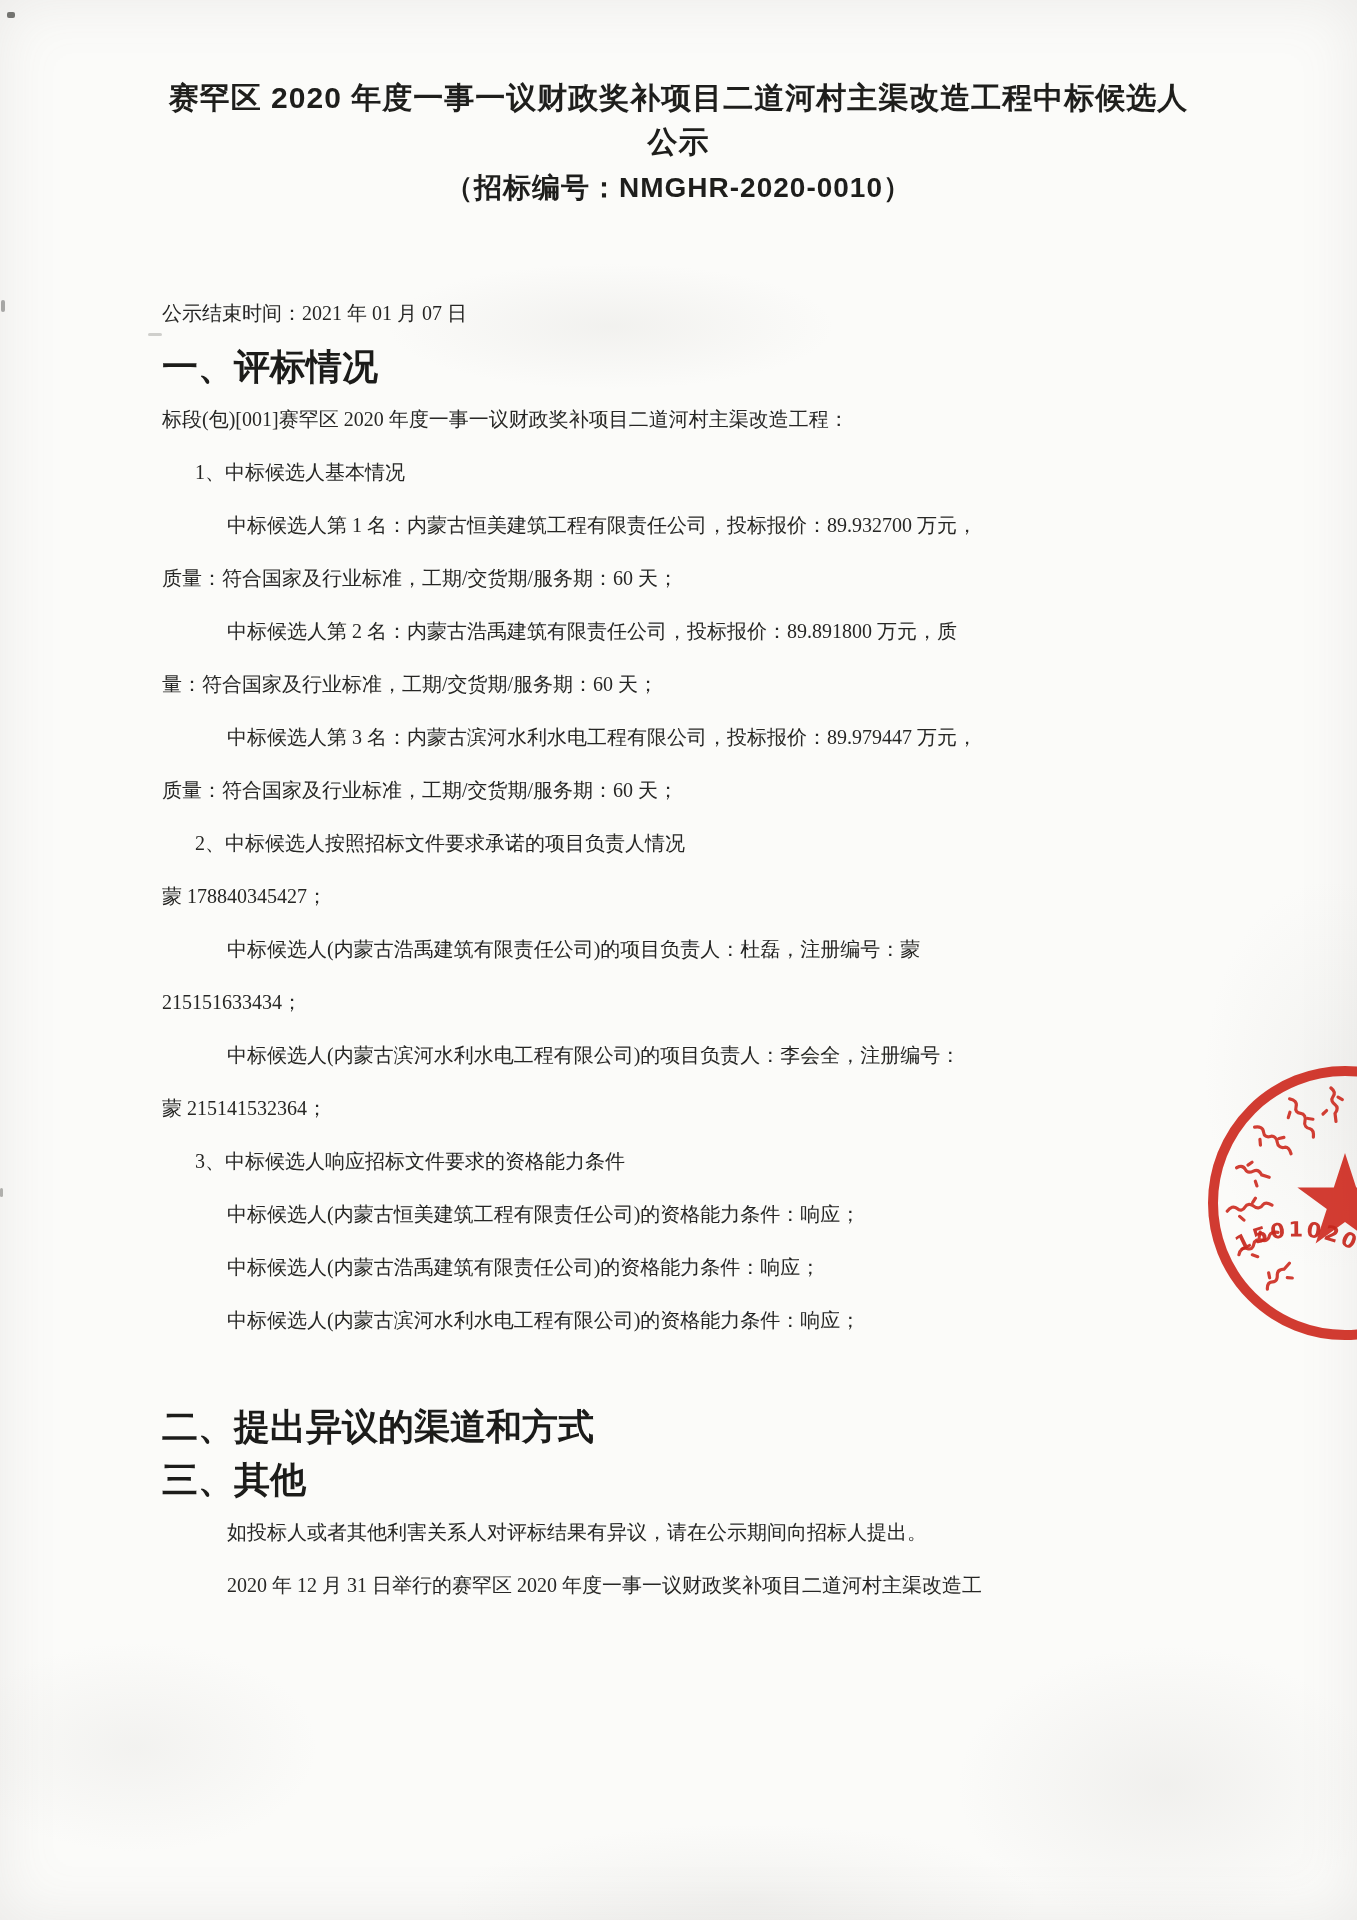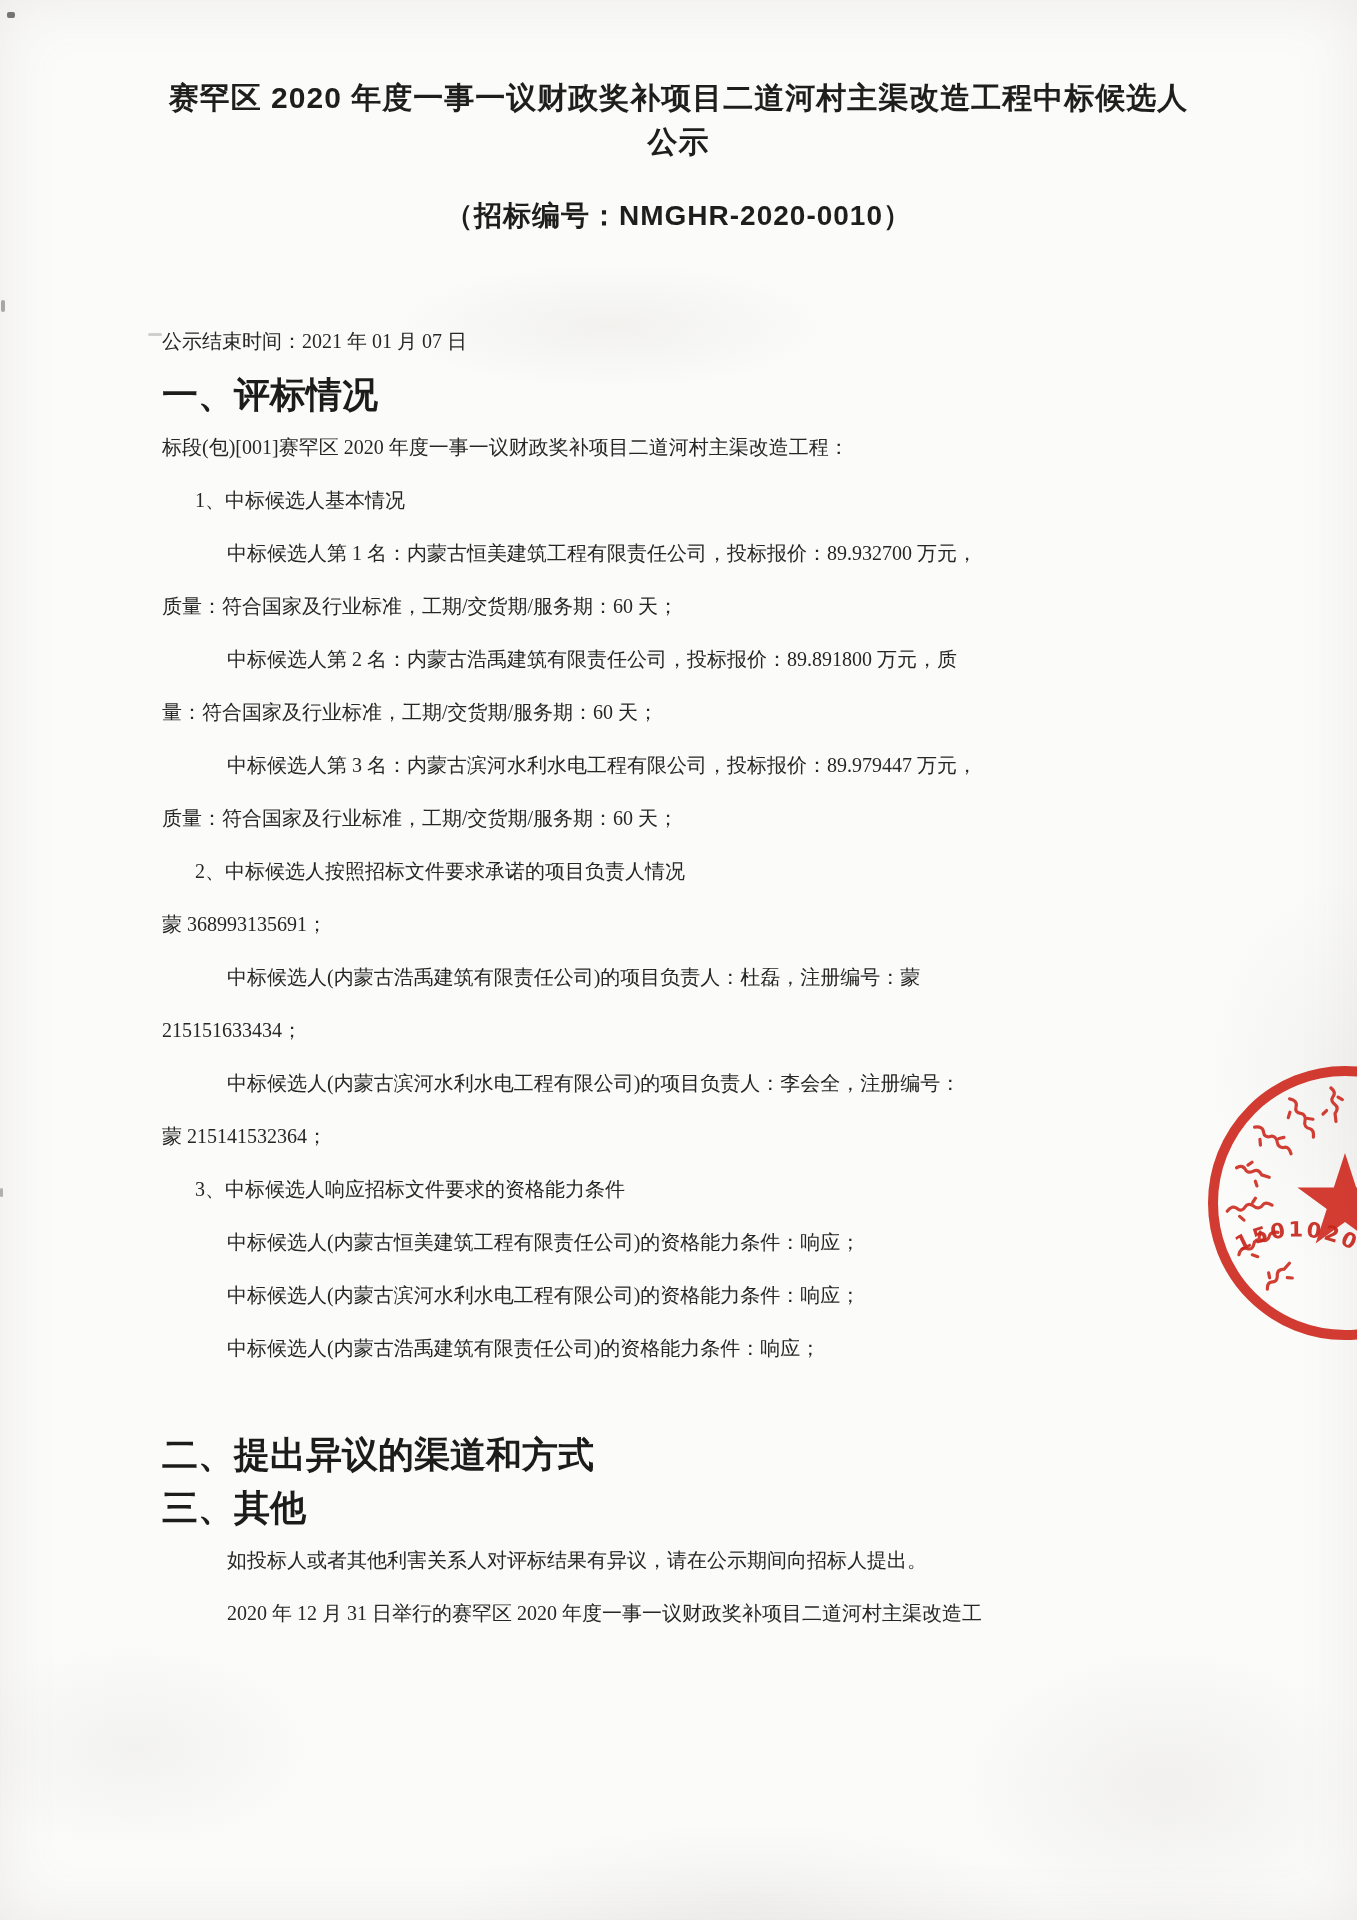--- a/index.html
+++ b/index.html
@@ -23,21 +23,21 @@
   .content {
     position:absolute; left:162px; top:0; width:1033px;
   }
   .title1 {
     margin-top:76px;
     font-family:"Liberation Sans","DejaVu Sans",sans-serif;
     font-weight:700; font-size:30px; line-height:44px;
     text-align:center; letter-spacing:1px; color:#1e1e1c;
   }
   .title2 {
-    margin-top:30px;
+    margin-top:2px;
     font-family:"Liberation Sans","DejaVu Sans",sans-serif;
     font-weight:700; font-size:28px; line-height:44px;
     text-align:center; letter-spacing:1px; color:#1e1e1c;
   }
   .ln { font-size:20px; line-height:53px; white-space:nowrap; }
   .first { margin-top:77px; }
   .h2 {
     font-family:"Liberation Sans","DejaVu Sans",sans-serif;
     font-weight:700; font-size:36px; color:#1c1c1a;
   }
@@ -62,29 +62,29 @@
     <div class="ln h2">一、评标情况</div>
     <div class="ln">标段(包)[001]赛罕区 2020 年度一事一议财政奖补项目二道河村主渠改造工程：</div>
     <div class="ln item">1、中标候选人基本情况</div>
     <div class="ln para">中标候选人第 1 名：内蒙古恒美建筑工程有限责任公司，投标报价：89.932700 万元，</div>
     <div class="ln">质量：符合国家及行业标准，工期/交货期/服务期：60 天；</div>
     <div class="ln para">中标候选人第 2 名：内蒙古浩禹建筑有限责任公司，投标报价：89.891800 万元，质</div>
     <div class="ln">量：符合国家及行业标准，工期/交货期/服务期：60 天；</div>
     <div class="ln para">中标候选人第 3 名：内蒙古滨河水利水电工程有限公司，投标报价：89.979447 万元，</div>
     <div class="ln">质量：符合国家及行业标准，工期/交货期/服务期：60 天；</div>
     <div class="ln item">2、中标候选人按照招标文件要求承诺的项目负责人情况</div>
-    <div class="ln">蒙 368993135691；</div>
+    <div class="ln">蒙 178840345427；</div>
     <div class="ln para">中标候选人(内蒙古浩禹建筑有限责任公司)的项目负责人：杜磊，注册编号：蒙</div>
     <div class="ln">215151633434；</div>
     <div class="ln para">中标候选人(内蒙古滨河水利水电工程有限公司)的项目负责人：李会全，注册编号：</div>
     <div class="ln">蒙 215141532364；</div>
     <div class="ln item">3、中标候选人响应招标文件要求的资格能力条件</div>
     <div class="ln para">中标候选人(内蒙古恒美建筑工程有限责任公司)的资格能力条件：响应；</div>
+    <div class="ln para">中标候选人(内蒙古浩禹建筑有限责任公司)的资格能力条件：响应；</div>
     <div class="ln para">中标候选人(内蒙古滨河水利水电工程有限公司)的资格能力条件：响应；</div>
-    <div class="ln para">中标候选人(内蒙古浩禹建筑有限责任公司)的资格能力条件：响应；</div>
     <div class="ln h2 gap">二、提出异议的渠道和方式</div>
     <div class="ln h2">三、其他</div>
     <div class="ln para">如投标人或者其他利害关系人对评标结果有异议，请在公示期间向招标人提出。</div>
     <div class="ln para">2020 年 12 月 31 日举行的赛罕区 2020 年度一事一议财政奖补项目二道河村主渠改造工</div>
   </div>
 
   <svg class="seal" width="400" height="400" viewBox="0 0 400 400">
     <defs>
       <path id="sq1" d="M0 0c4 3 5 7 2 10c-3 3-2 6 1 8c3 2 3 6 0 9c-3 3-2 7 1 9c2 2 1 6-1 9M-6 12l-4 4M7 26l4 3"></path>
       <path id="sq2" d="M0 0c3 3 4 6 1 9c-3 3-1 6 1 8c3 3 2 6-1 9l0 8M6 10l4 3M-7 22l-4 3"></path>

